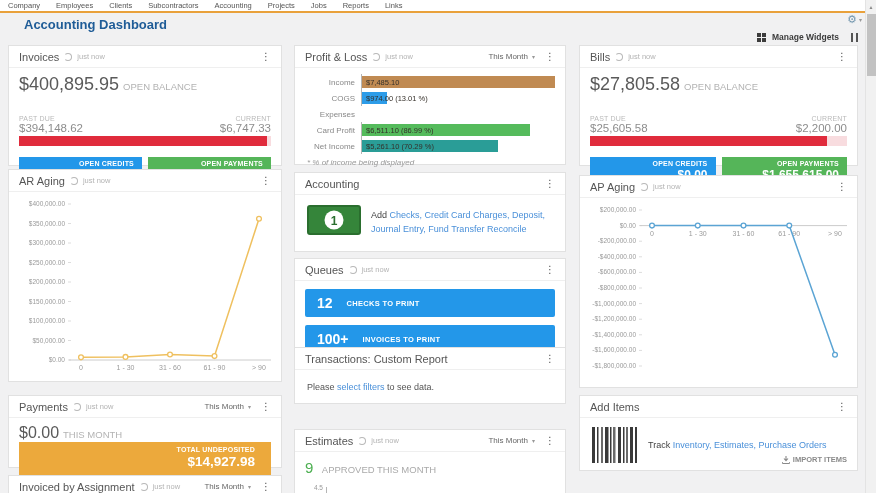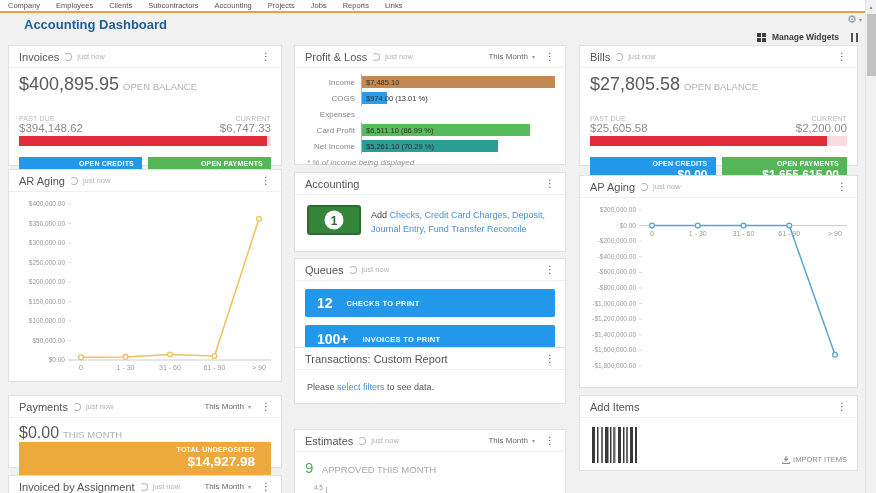--- a/index.html
+++ b/index.html
@@ -96,21 +96,21 @@
   .est-tick{font-size:6.5px;color:#999;width:18px;text-align:right}
   .est-line{border-left:1px solid #b5b5b5;height:40px;margin-top:3px}
 
   
   .box-orange{background:#ECA93C;height:34px;margin-top:0;text-align:right;padding:4px 16px;color:#fff;cursor:pointer}
   .box-orange .box-val{font-size:13.5px}
 
   
   .ai-body{padding:9px 12px 0;display:flex;gap:10px;align-items:center}
   .ai-text{font-size:9px;color:#444}
-  .import-row{position:absolute;right:10px;bottom:6px;display:flex;align-items:center;gap:3px;font-size:7.5px;font-weight:normal;color:#8a8a8a;cursor:pointer}
+  .import-row{position:absolute;right:10px;bottom:6px;display:flex;align-items:center;gap:3px;font-size:7.5px;font-weight:bold;color:#8a8a8a;cursor:pointer}
 
   
   .scrollbar{position:absolute;right:0;top:0;width:11px;height:493px;background:#f1f1f1;border-left:1px solid #e3e3e3}
   .sb-arrow{font-size:5px;color:#8a8a8a;text-align:center;padding-top:4px;cursor:pointer}
   .sb-thumb{position:absolute;top:14px;left:1px;width:9px;height:62px;background:#c2c2c2;cursor:pointer}
 </style>
 </head>
 <body>
 
 <div class="navbar">
@@ -490,20 +490,24 @@
       <rect x="9" y="0" width="2" height="36" fill="#6a6a6a"></rect>
         <rect x="13" y="0" width="3.5" height="36" fill="#3a3a3a"></rect>
       <rect x="18" y="0" width="1.5" height="36" fill="#3a3a3a"></rect>
         <rect x="21" y="0" width="2.5" height="36" fill="#6a6a6a"></rect>
       <rect x="26" y="0" width="3" height="36" fill="#3a3a3a"></rect>
         <rect x="31" y="0" width="1.5" height="36" fill="#3a3a3a"></rect>
       <rect x="34" y="0" width="2" height="36" fill="#6a6a6a"></rect>
         <rect x="38" y="0" width="3" height="36" fill="#3a3a3a"></rect>
       <rect x="43" y="0" width="2" height="36" fill="#3a3a3a"></rect>
     </svg>
+    <div class="ai-text">
+      <span>Track</span>
+      <span class="link">Inventory, Estimates, Purchase Orders</span>
+    </div>
   </div>
   <div class="import-row">
     <svg width="8" height="8" viewBox="0 0 8 8">
       <path d="M4 0 v4 M2 2.5 L4 4.7 L6 2.5" stroke="#8a8a8a" stroke-width="1.1" fill="none"></path>
       <path d="M0.5 6.2 v1.3 h7 v-1.3" stroke="#8a8a8a" stroke-width="1" fill="none"></path>
     </svg>
     <span>IMPORT ITEMS</span>
   </div>
 </div>
 

